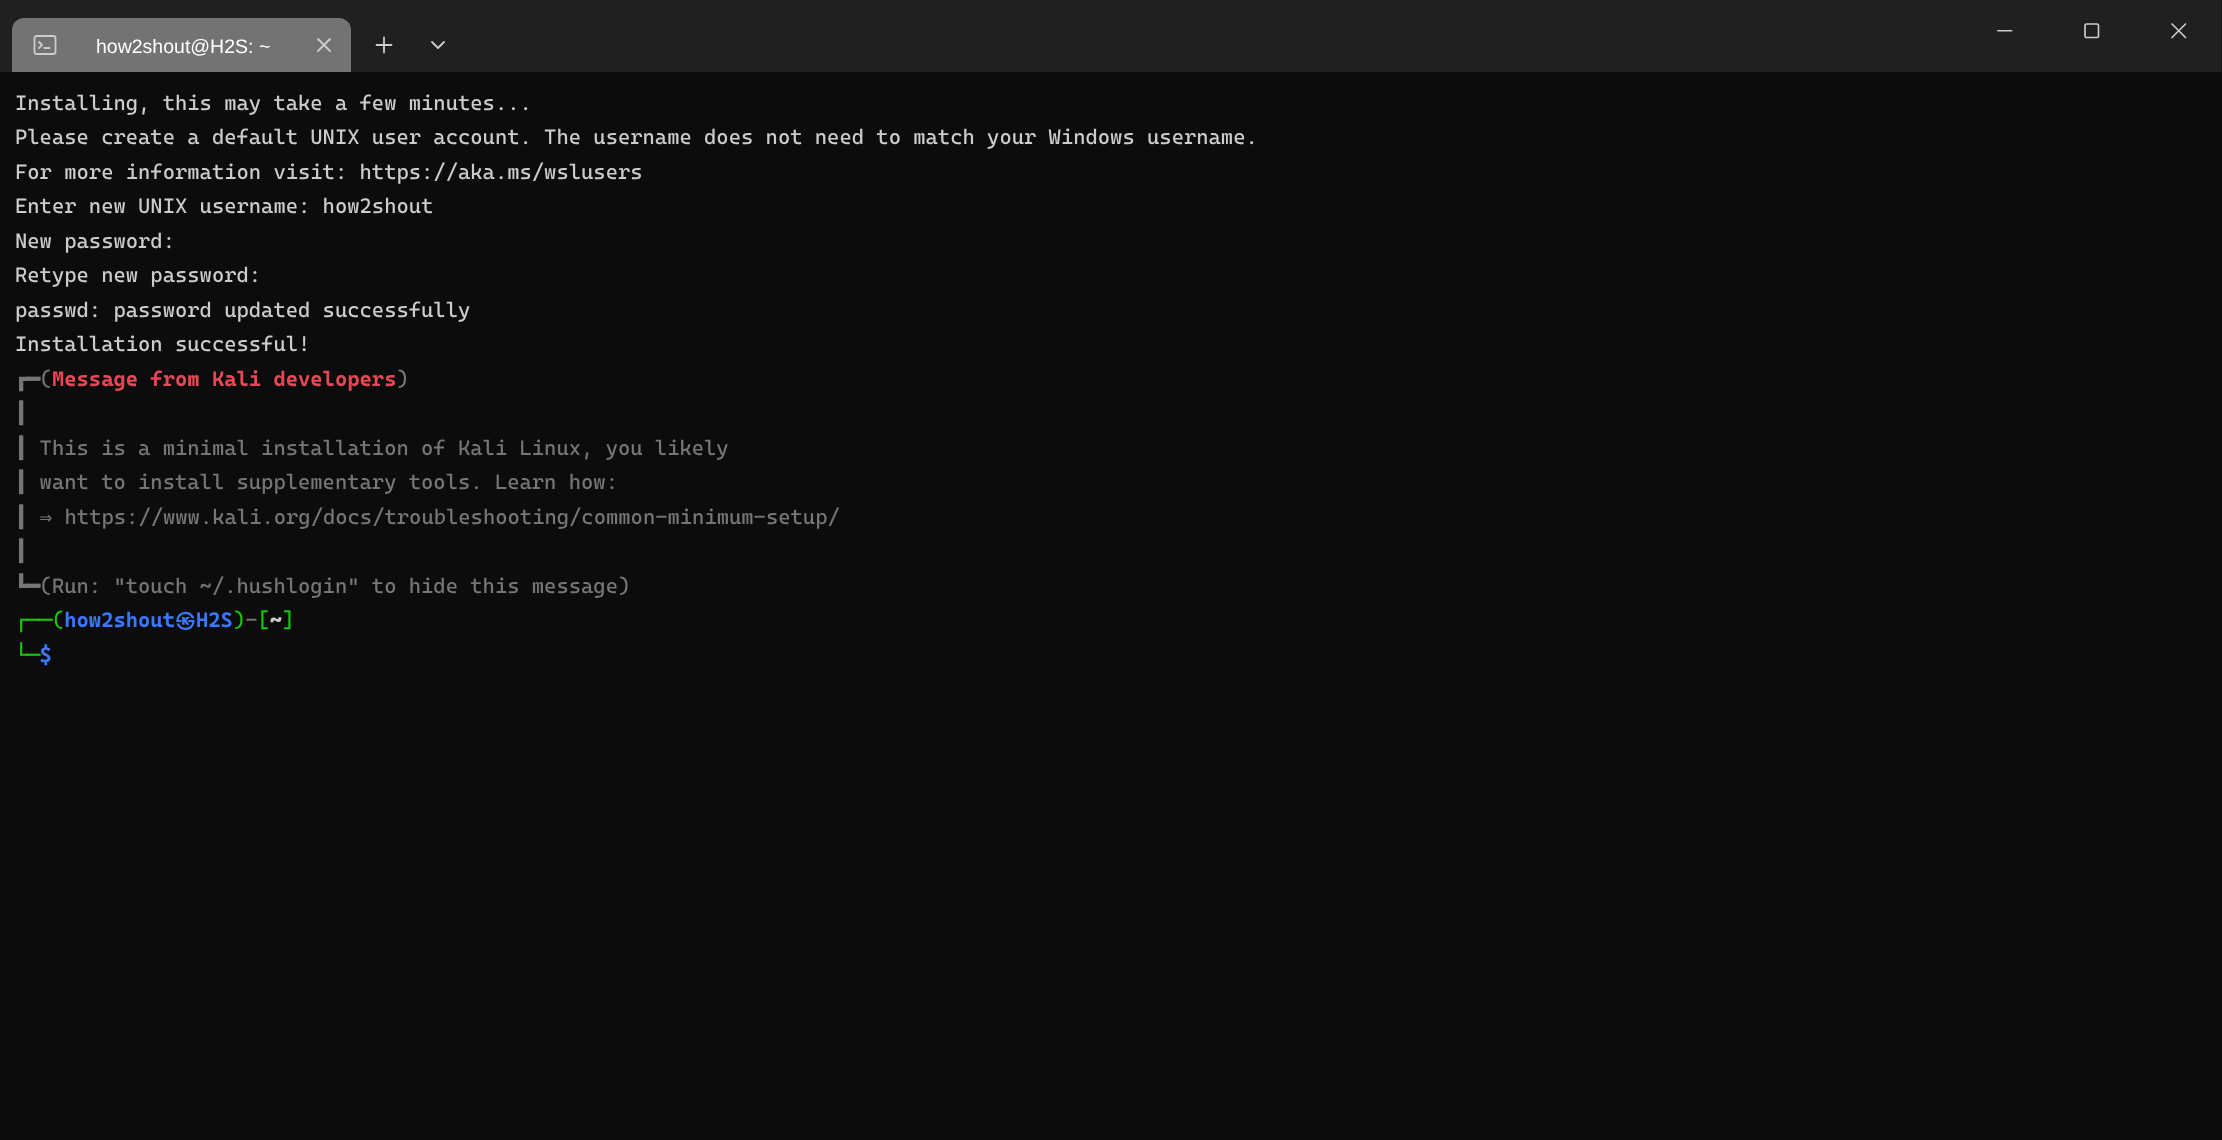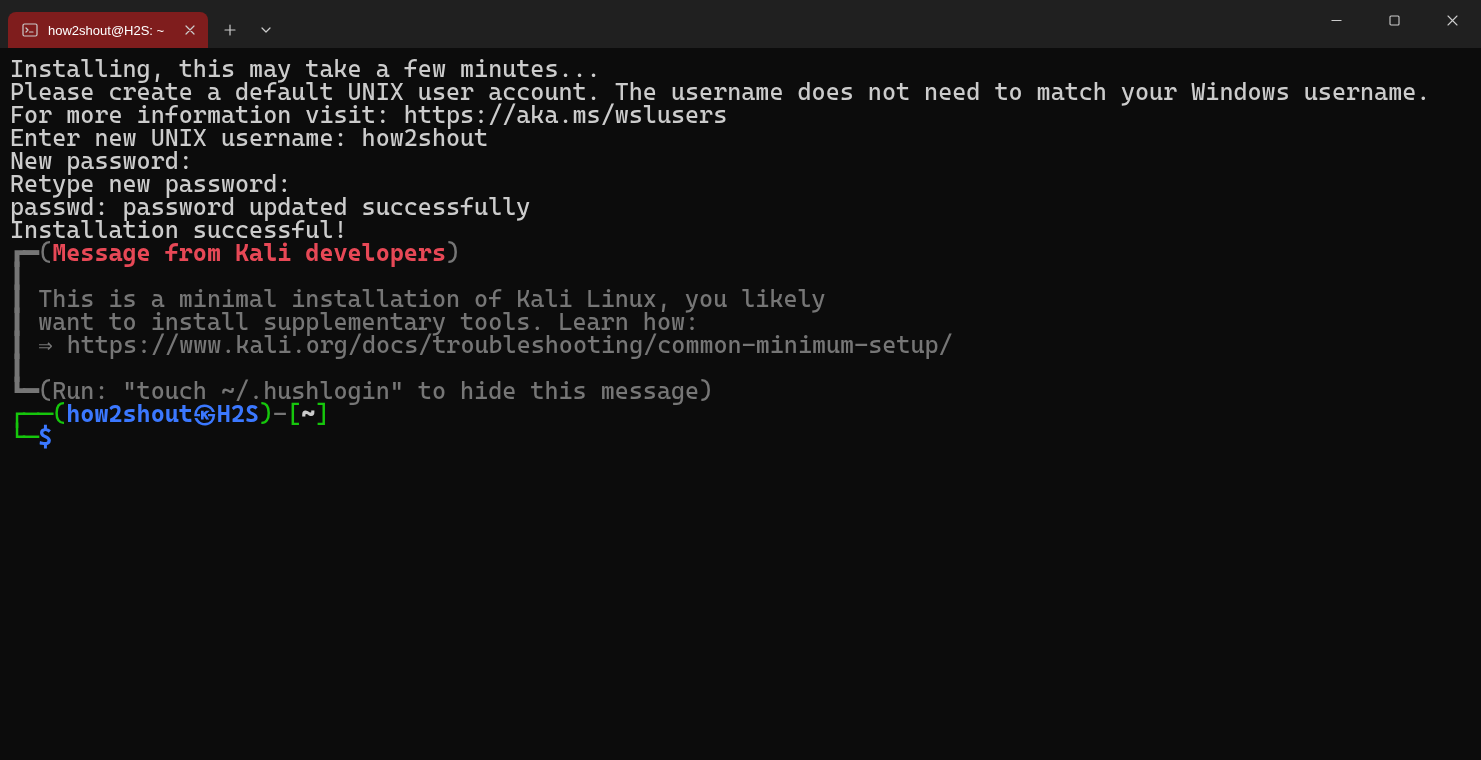--- a/index.html
+++ b/index.html
@@ -24,26 +24,26 @@
     .tabs-area {
       display: flex;
       align-items: flex-end;
       height: 100%;
       flex: 1;
       padding-left: 8px;
       padding-top: 8px;
     }
     .tab {
       height: 36px;
-      background: #7f1d1d;
+      background: #737373;
       border-radius: 8px 8px 0 0;
       display: flex;
       align-items: center;
       padding: 0 8px 0 14px;
-      gap: 10px;
+      gap: 26px;
       min-width: 200px;
       max-width: 300px;
       position: relative;
     }
     .tab-icon {
       width: 16px;
       height: 16px;
       display: flex;
       align-items: center;
       justify-content: center;
@@ -92,21 +92,21 @@
       width: 58px;
       height: 40px;
       display: flex;
       align-items: center;
       justify-content: center;
       color: #cccccc;
       cursor: pointer;
     }
     .terminal-content {
       padding: 10px 10px;
-      font-size: 24px;
+      font-size: 14px;
       line-height: 23px;
       color: #cccccc;
       white-space: pre;
       font-family: 'Cascadia Mono', 'Consolas', monospace;
       letter-spacing: 0px;
     }
     .white { color: #cccccc; }
     .gray { color: #767676; }
     .red { color: #e74856; font-weight: bold; }
     .green { color: #16c60c; }

